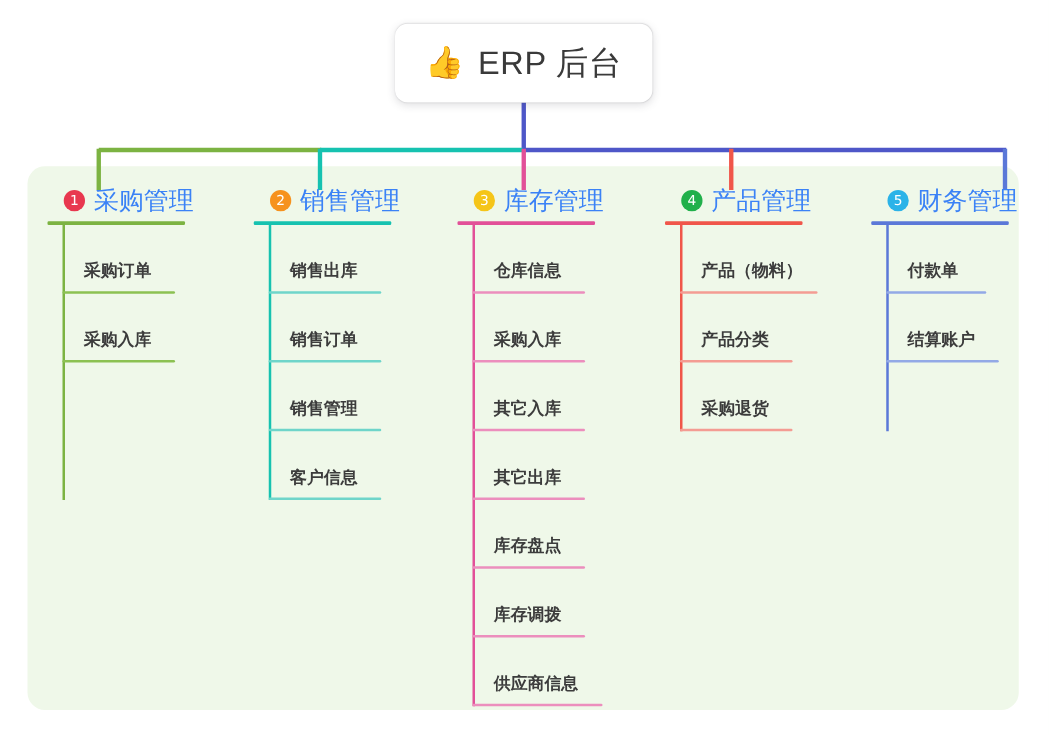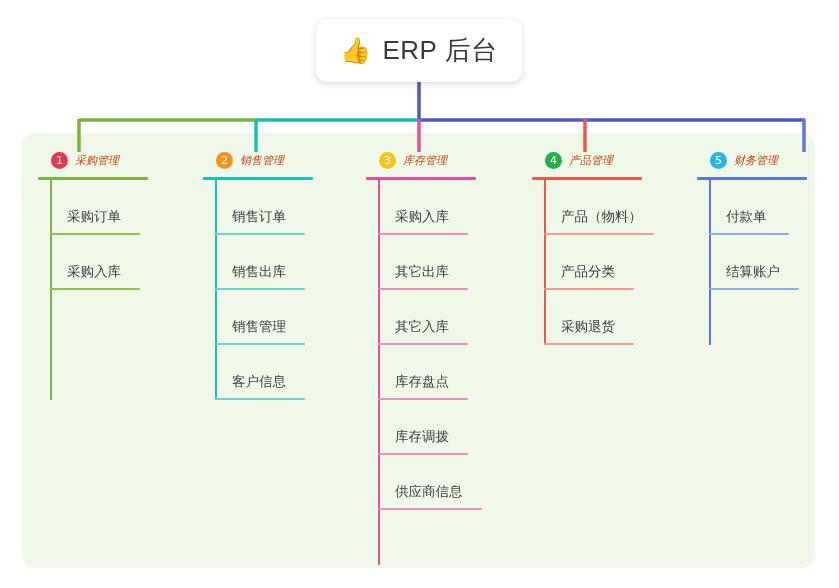--- a/index.html
+++ b/index.html
@@ -94,24 +94,23 @@
     height: 17px;
     border-radius: 50%;
     color: #ffffff;
     font-size: 11px;
     line-height: 17px;
     text-align: center;
     flex: none;
     font-family: "DejaVu Sans", sans-serif;
   }
   .col-title {
-    font-size: 11px;
-    color: #c2410c;
+    font-size: 20px;
+    color: #3b82f6;
     white-space: nowrap;
-    font-style: italic;
   }
   .head-rule {
     height: 3px;
     border-radius: 1px;
     margin-top: 5px;
   }
   .items {
     position: relative;
     padding-left: 12px;
   }
@@ -126,20 +125,21 @@
     height: 55px;
     box-sizing: border-box;
   }
   .item-label {
     position: absolute;
     left: 17px;
     bottom: 9px;
     font-size: 13.5px;
     color: #3c3c3c;
     white-space: nowrap;
+    font-weight: bold;
   }
   .item-rule {
     position: absolute;
     left: 0;
     bottom: 0;
     height: 2px;
     border-radius: 1px;
   }
 </style>
 </head>
@@ -192,56 +192,60 @@
 
   <div class="column" style="left:203px; top:148px; width:110px;">
     <div class="col-head">
       <span class="badge" style="background:#f6921e;">2</span>
       <span class="col-title">销售管理</span>
     </div>
     <div class="head-rule" style="background:#16c2b0; width:110px;"></div>
     <div class="items">
       <div class="spine" style="background:#16c2b0; height:220px;"></div>
       <div class="item">
+        <span class="item-label">销售出库</span>
+        <span class="item-rule" style="background:#6fd5ca; width:90px;"></span>
+      </div>
+      <div class="item">
         <span class="item-label">销售订单</span>
         <span class="item-rule" style="background:#6fd5ca; width:90px;"></span>
       </div>
       <div class="item">
-        <span class="item-label">销售出库</span>
-        <span class="item-rule" style="background:#6fd5ca; width:90px;"></span>
-      </div>
-      <div class="item">
         <span class="item-label">销售管理</span>
         <span class="item-rule" style="background:#6fd5ca; width:90px;"></span>
       </div>
       <div class="item">
         <span class="item-label">客户信息</span>
         <span class="item-rule" style="background:#6fd5ca; width:90px;"></span>
       </div>
     </div>
   </div>
 
   <div class="column" style="left:366px; top:148px; width:110px;">
     <div class="col-head">
       <span class="badge" style="background:#f5c518;">3</span>
       <span class="col-title">库存管理</span>
     </div>
     <div class="head-rule" style="background:#e25098; width:110px;"></div>
     <div class="items">
       <div class="spine" style="background:#e25098; height:385px;"></div>
       <div class="item">
+        <span class="item-label">仓库信息</span>
+        <span class="item-rule" style="background:#ec8ebd; width:90px;"></span>
+      </div>
+      <div class="item">
         <span class="item-label">采购入库</span>
         <span class="item-rule" style="background:#ec8ebd; width:90px;"></span>
       </div>
       <div class="item">
+        <span class="item-label">其它入库</span>
+        <span class="item-rule" style="background:#ec8ebd; width:90px;"></span>
+      </div>
+      <div class="item">
         <span class="item-label">其它出库</span>
-        <span class="item-rule" style="background:#ec8ebd; width:90px;"></span>
-      </div>
-      <div class="item">
-        <span class="item-label">其它入库</span>
         <span class="item-rule" style="background:#ec8ebd; width:90px;"></span>
       </div>
       <div class="item">
         <span class="item-label">库存盘点</span>
         <span class="item-rule" style="background:#ec8ebd; width:90px;"></span>
       </div>
       <div class="item">
         <span class="item-label">库存调拨</span>
         <span class="item-rule" style="background:#ec8ebd; width:90px;"></span>
       </div>

